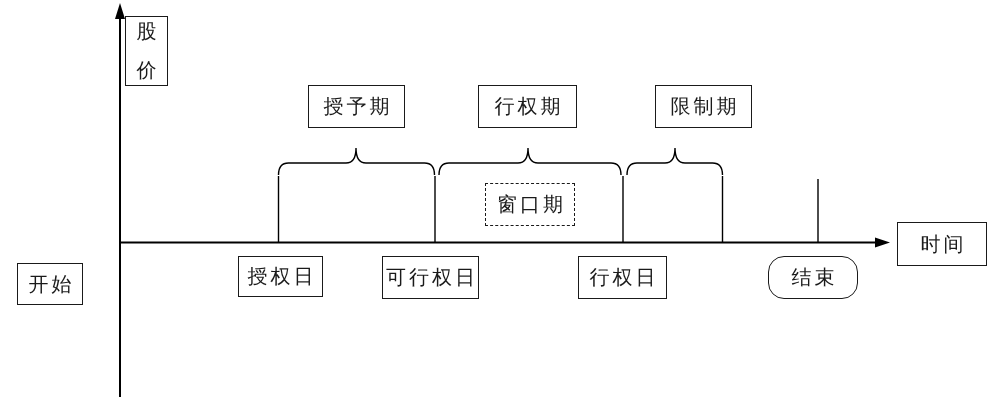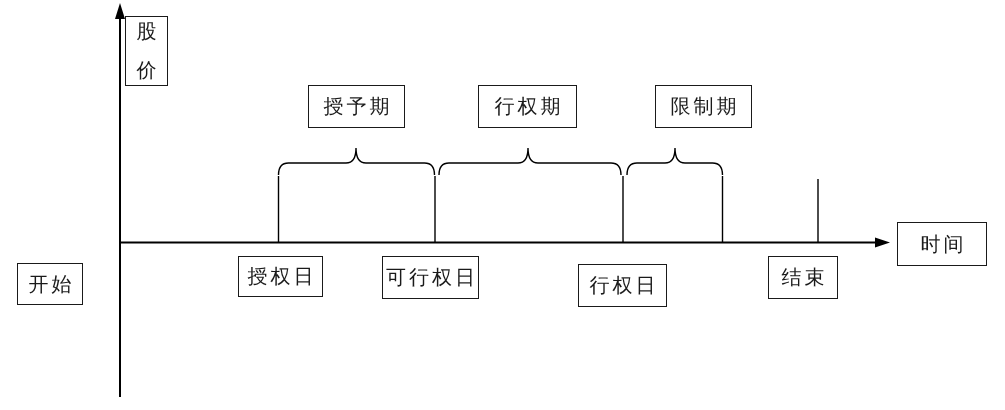--- a/index.html
+++ b/index.html
@@ -49,22 +49,22 @@
   }
   
   .price-box       { left: 125px; top: 16px;  width: 43px; height: 70px; }
   .vesting-box     { left: 308px; top: 85px;  width: 97px; height: 43px; }
   .exercise-p-box  { left: 478px; top: 85px;  width: 99px; height: 43px; }
   .restrict-box    { left: 623px; top: 85px;  width: 97px; height: 43px; margin-left: 32px; }
   .window-box      { left: 485px; top: 183px; width: 90px; height: 43px; }
   .start-box       { left: 17px;  top: 263px; width: 66px; height: 42px; }
   .grant-box       { left: 238px; top: 256px; width: 85px; height: 41px; }
   .exercisable-box { left: 382px; top: 256px; width: 97px; height: 43px; }
-  .exercise-d-box  { left: 578px; top: 256px; width: 89px; height: 43px; margin-top: 8px; }
-  .end-box         { left: 768px; top: 256px; width: 70px; height: 43px; }
+  .exercise-d-box  { left: 578px; top: 256px; width: 89px; height: 43px; }
+  .end-box         { left: 768px; top: 256px; width: 90px; height: 43px; border-radius: 16px; }
   .time-box        { left: 897px; top: 222px; width: 90px; height: 44px; align-items: center; }
 </style>
 </head>
 <body>
 
 <div id="stage">
 
   <svg id="diagram-svg" width="1005" height="410" viewBox="0 0 1005 410">
 
     <line x1="120" y1="397" x2="120" y2="17" stroke="#000" stroke-width="2"></line>
@@ -94,20 +94,23 @@
 
   <div class="box vesting-box">
     <span>授予期</span>
   </div>
   <div class="box exercise-p-box">
     <span>行权期</span>
   </div>
   <div class="box restrict-box">
     <span>限制期</span>
   </div>
+  <div class="box dashed window-box">
+    <span>窗口期</span>
+  </div>
 
   <div class="box start-box">
     <span>开始</span>
   </div>
   <div class="box grant-box">
     <span>授权日</span>
   </div>
   <div class="box exercisable-box">
     <span>可行权日</span>
   </div>

